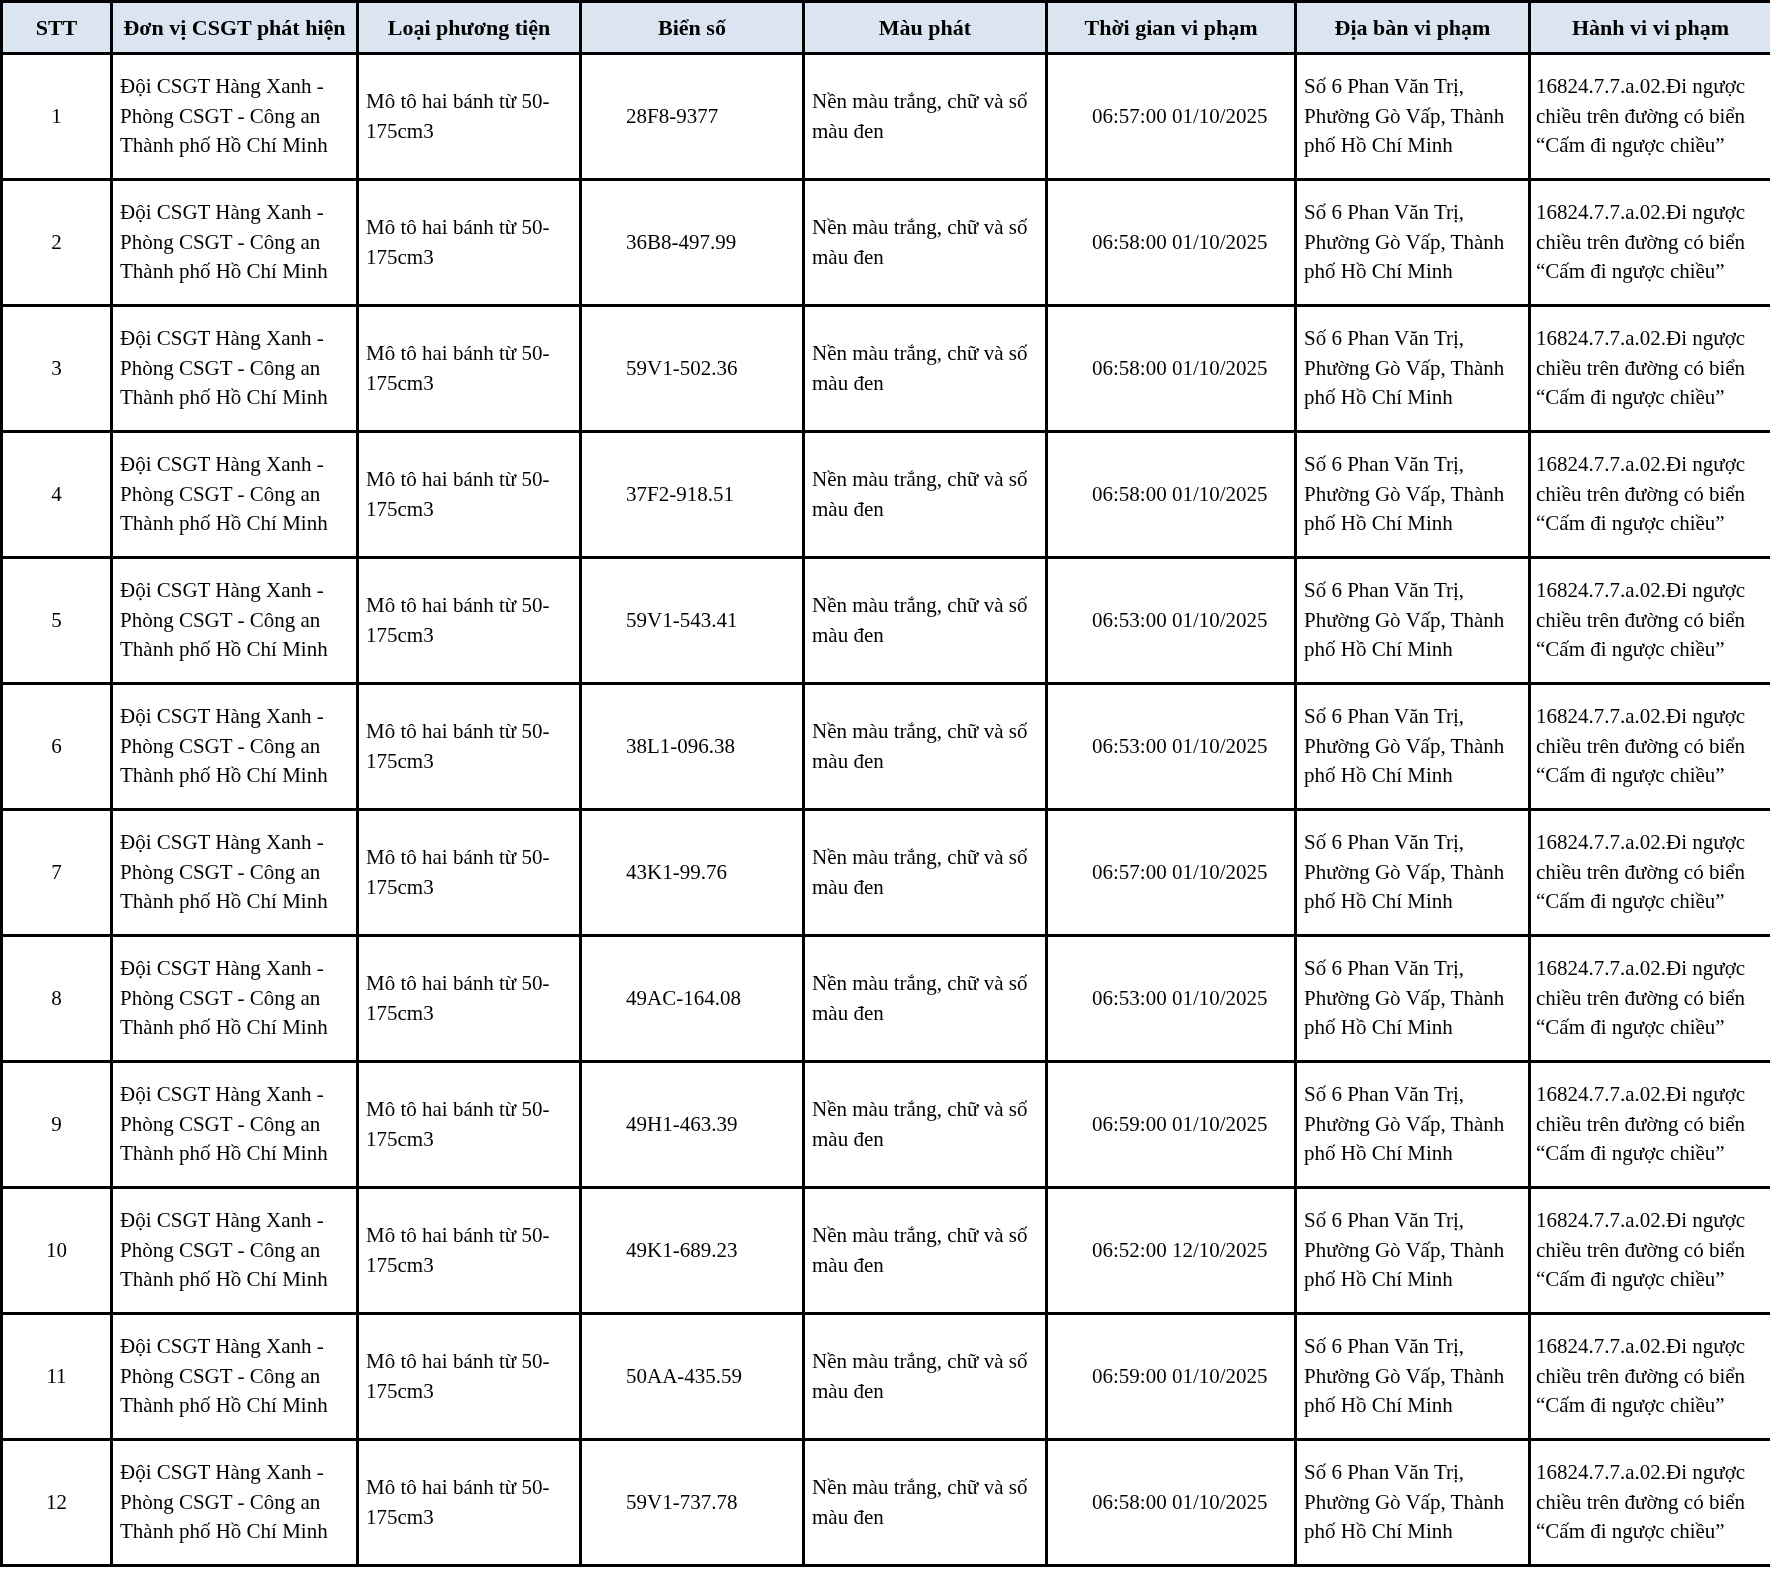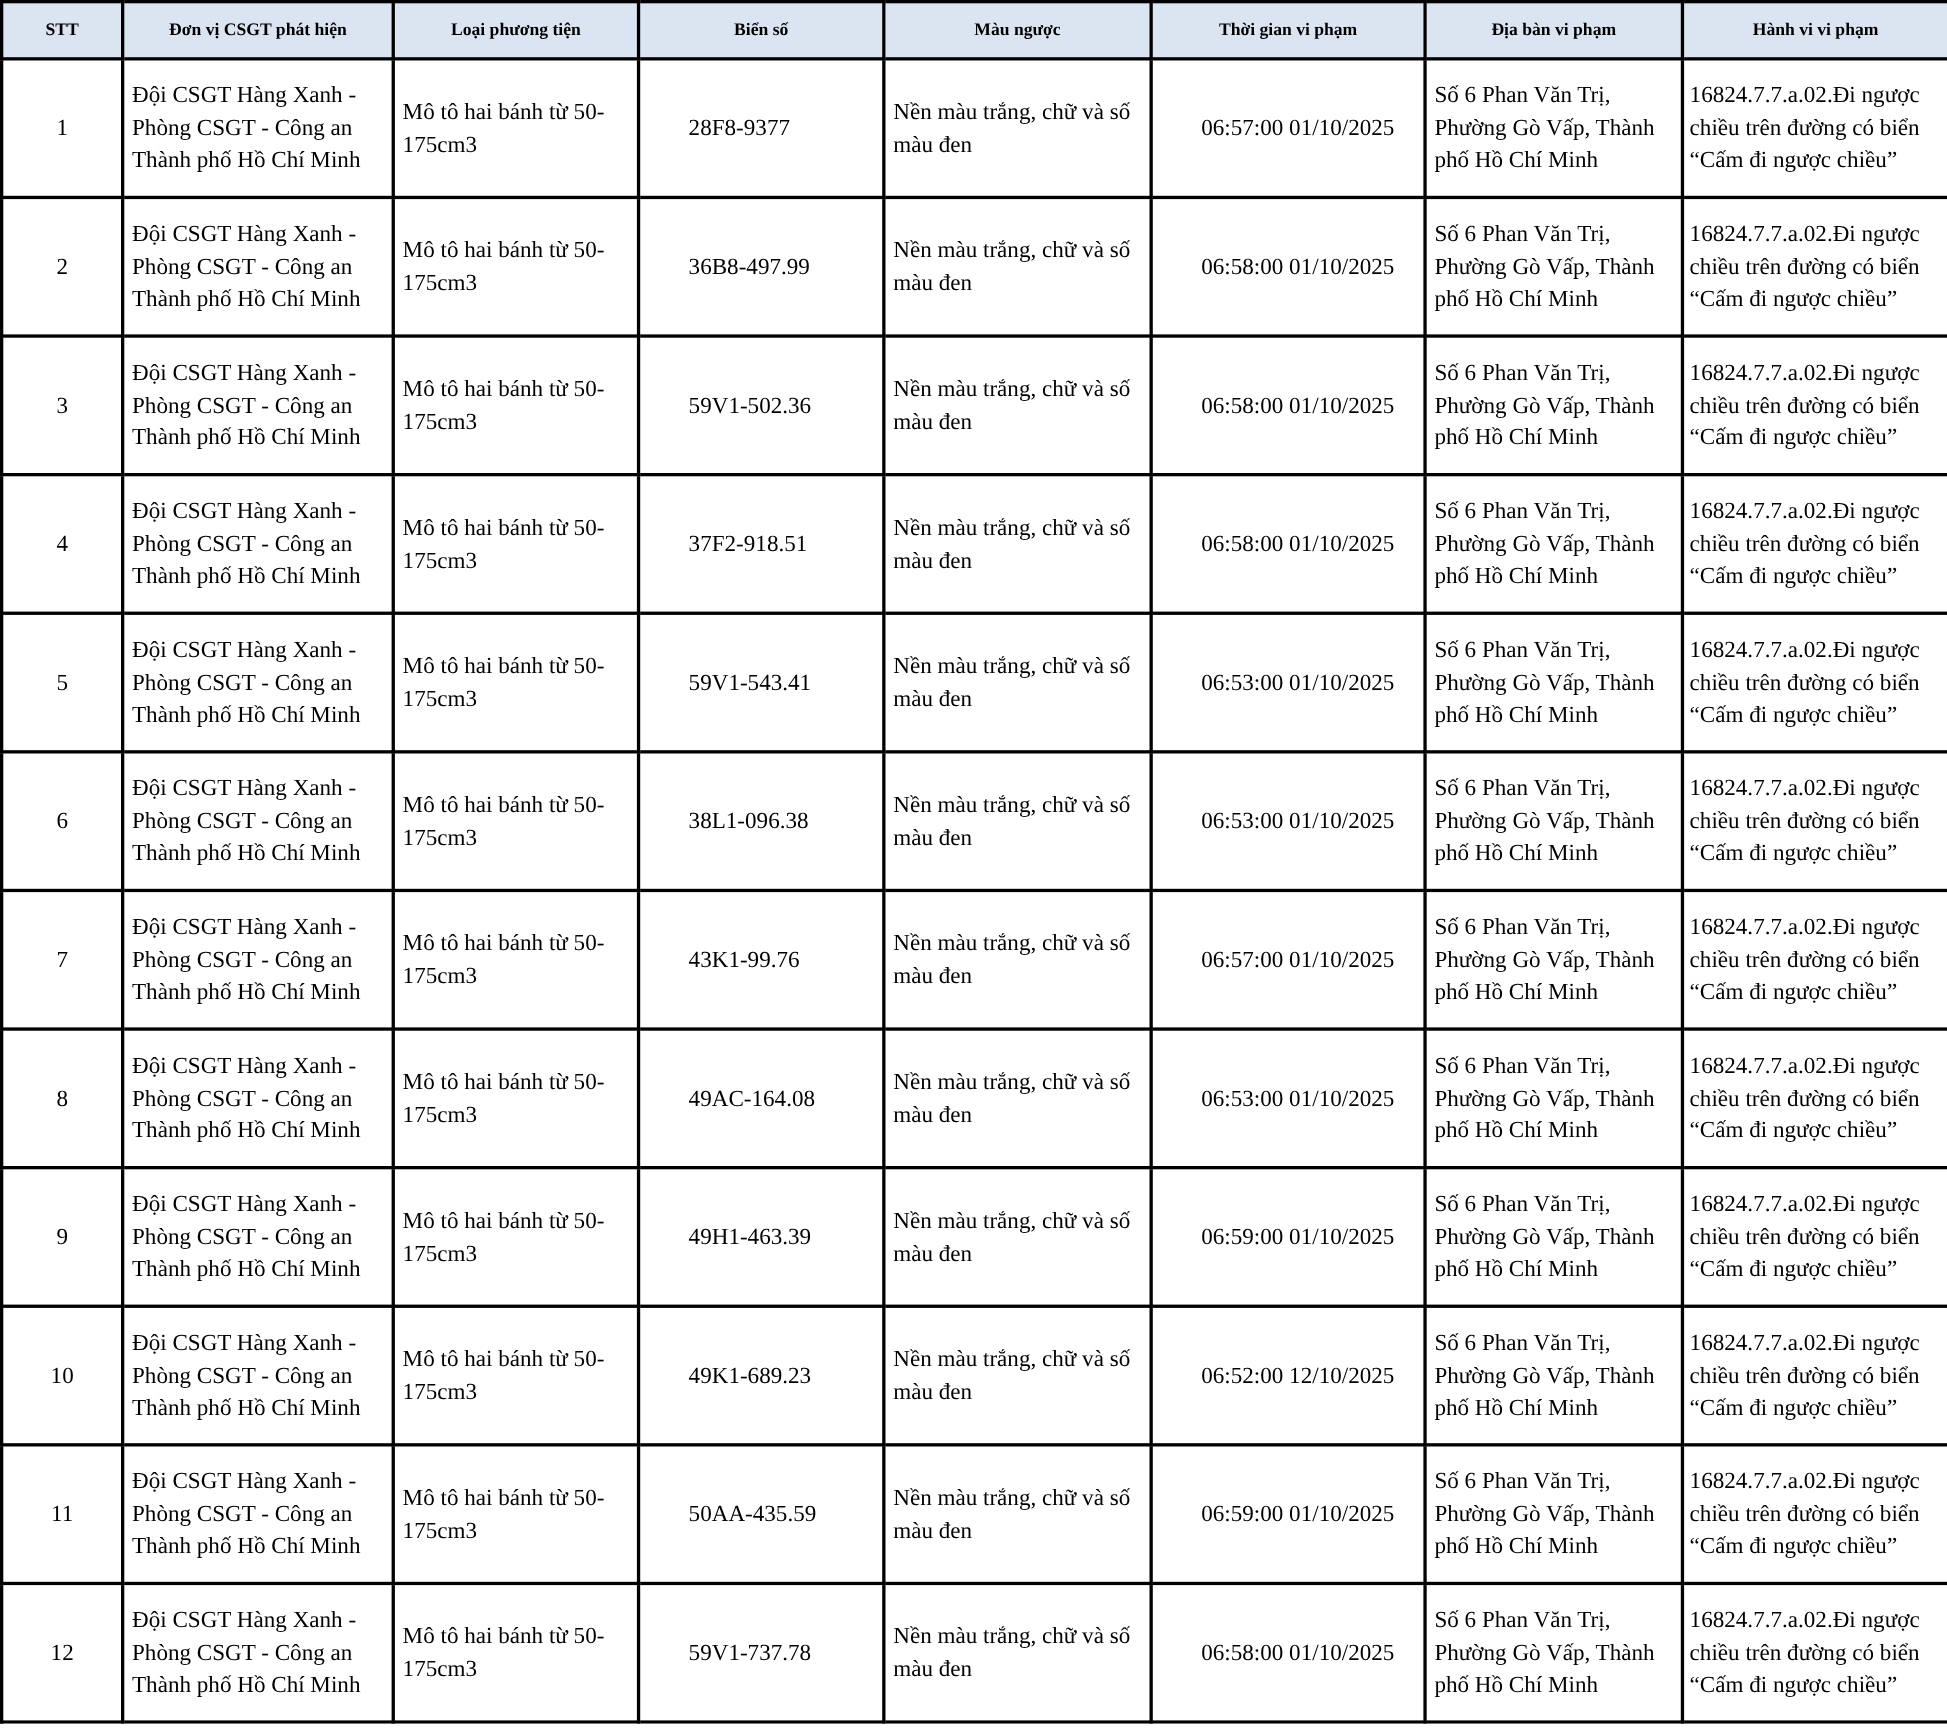--- a/index.html
+++ b/index.html
@@ -21,21 +21,21 @@
   table.violations td {
     border: 3px solid #000000;
     overflow: hidden;
     word-wrap: break-word;
   }
   thead tr {
     height: 52px;
   }
   thead th {
     background: #dbe5f1;
-    font-size: 16px;
+    font-size: 22px;
     font-weight: bold;
     text-align: center;
     vertical-align: middle;
     padding: 2px 2px;
     border-bottom-width: 4px;
   }
   tbody tr {
     height: 126px;
   }
   tbody td {
@@ -72,21 +72,21 @@
     <col style="width:249px">
     <col style="width:234px">
     <col style="width:242px">
   </colgroup>
   <thead>
     <tr>
       <th>STT</th>
       <th>Đơn vị CSGT phát hiện</th>
       <th>Loại phương tiện</th>
       <th>Biển số</th>
-      <th>Màu ngược</th>
+      <th>Màu phát</th>
       <th>Thời gian vi phạm</th>
       <th>Địa bàn vi phạm</th>
       <th>Hành vi vi phạm</th>
     </tr>
   </thead>
   <tbody id="table-body">
       <tr>
     <td class="cell-stt">1</td>
     <td class="cell-unit">Đội CSGT Hàng Xanh - Phòng CSGT - Công an Thành phố Hồ Chí Minh</td>
     <td class="cell-vehicle">Mô tô hai bánh từ 50-175cm3</td>

